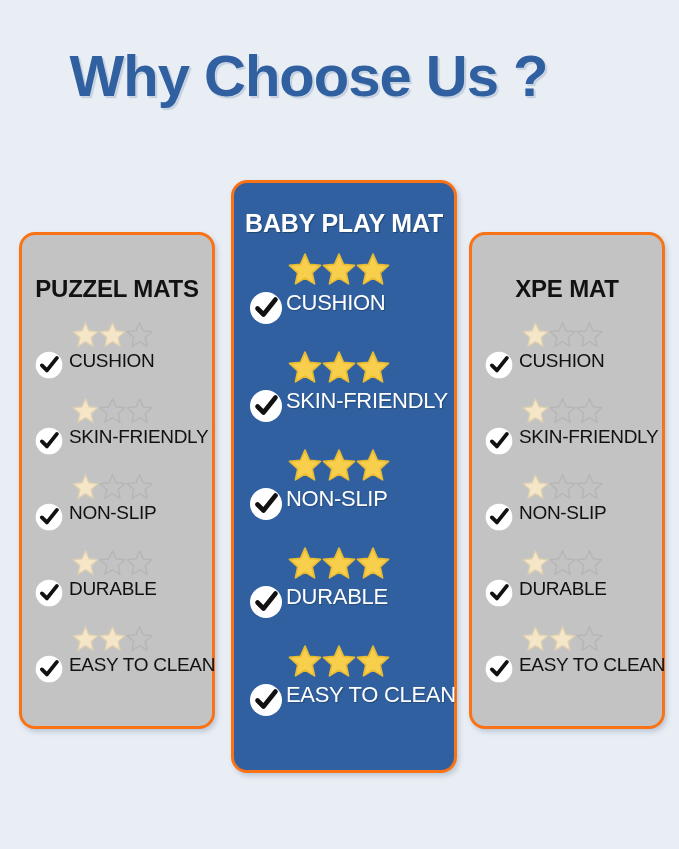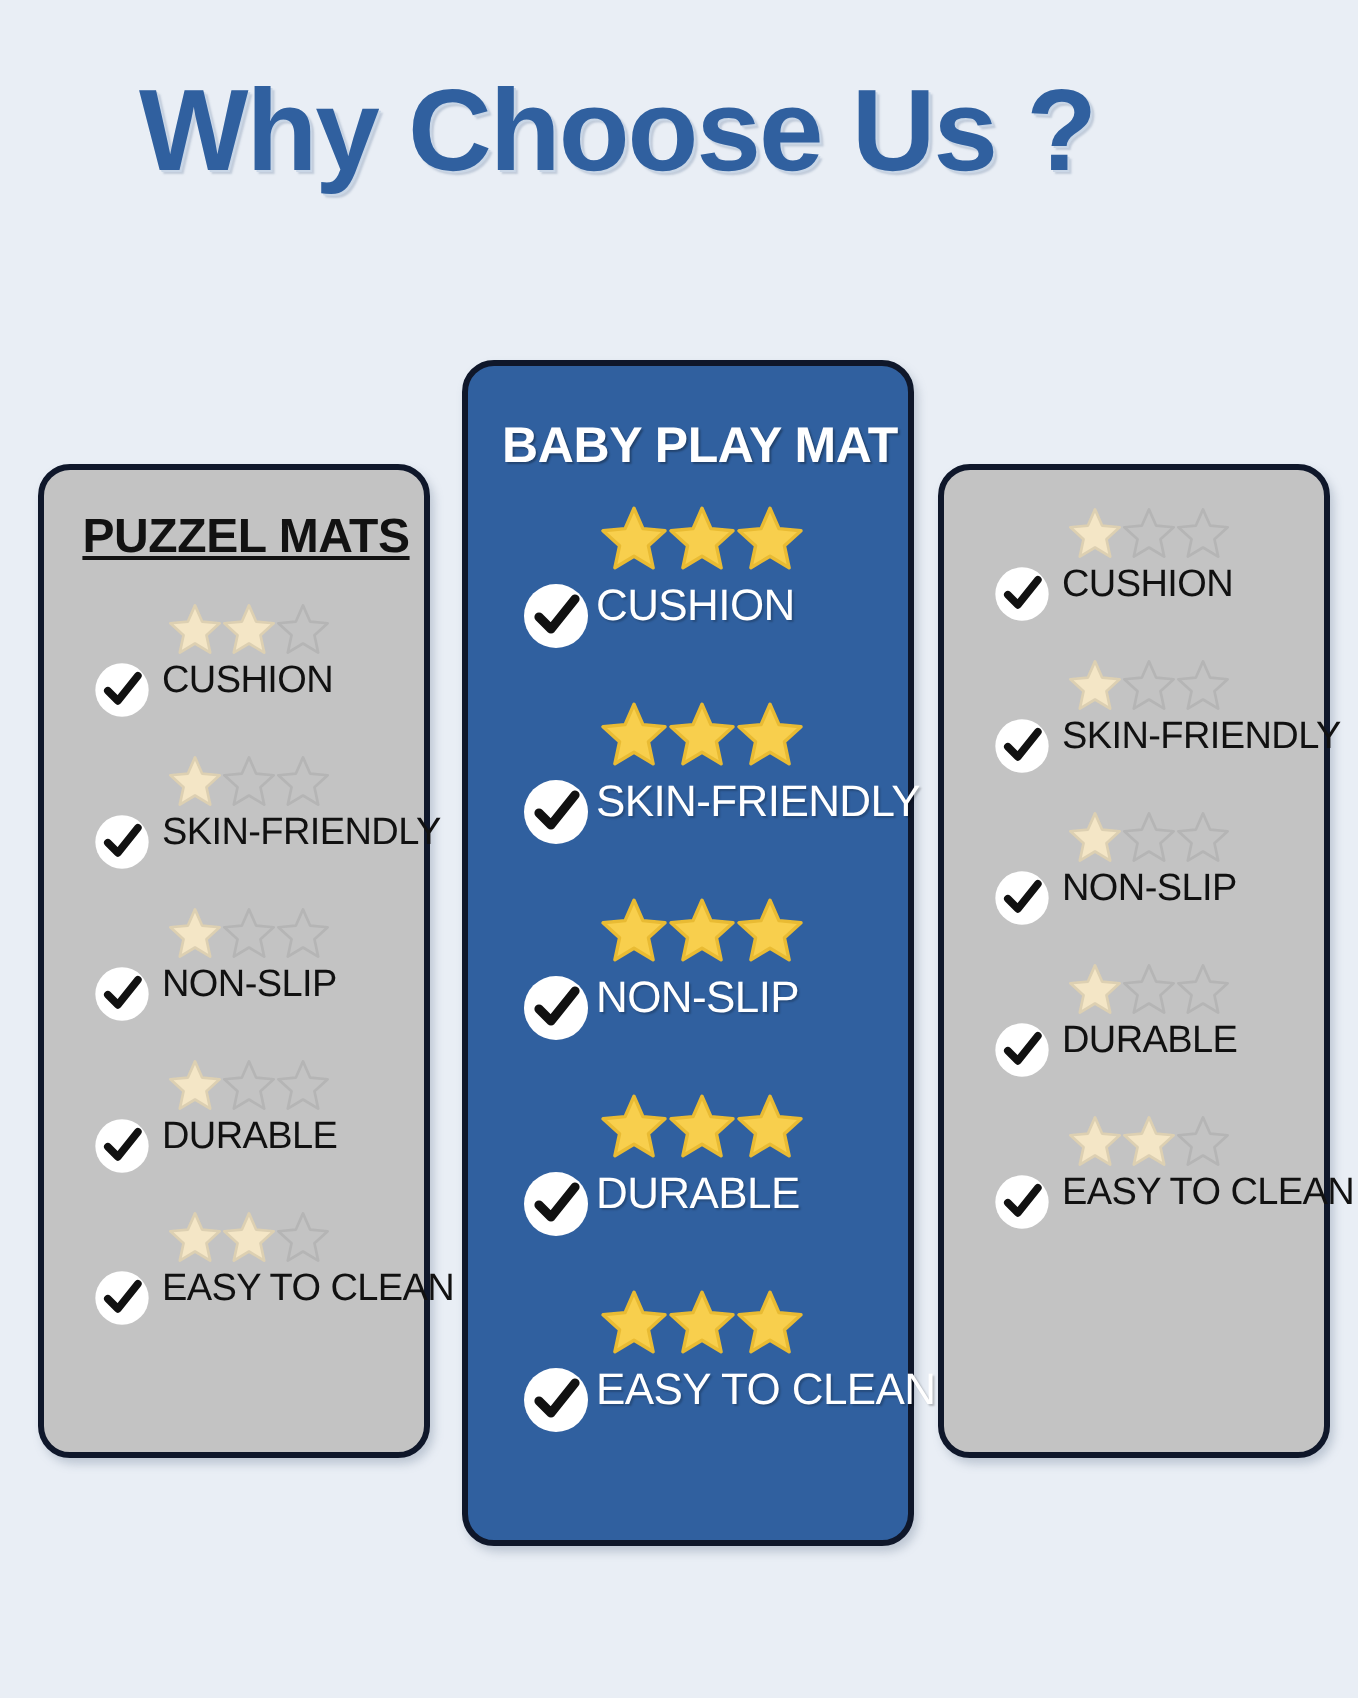--- a/index.html
+++ b/index.html
@@ -10,21 +10,21 @@
     width: 679px;
     height: 849px;
     background: #e9eef5;
     font-family: "Liberation Sans", sans-serif;
     overflow: hidden;
     position: relative;
   }
 
   #page-title {
     position: absolute;
-    top: 32px;
+    top: 42px;
     left: 0;
     width: 617px;
     text-align: center;
     font-size: 58px;
     font-weight: bold;
     color: #30609f;
     letter-spacing: -1px;
     text-shadow: 1px 1px 0 #c9d6e6, 2px 2px 1px rgba(120,140,170,.35);
     white-space: nowrap;
   }
@@ -33,23 +33,22 @@
     position: absolute;
     top: 0; left: 0;
     width: 679px;
     height: 849px;
   }
 
   .card {
     position: absolute;
     box-sizing: border-box;
     border-radius: 16px;
-    border: 3px solid #0f172a;
+    border: 3px solid #f97316;
     box-shadow: 2px 3px 5px rgba(110,125,150,.35);
-    padding-left: 12px;
   }
 
   .card-side {
     background: #c3c3c3;
     width: 196px;
     height: 497px;
     top: 232px;
   }
   .card-left  { left: 19px; }
   .card-right { left: 469px; }
@@ -63,21 +62,21 @@
   }
 
   .card-title {
     text-align: center;
     font-size: 24px;
     font-weight: bold;
     color: #121212;
     letter-spacing: -0.2px;
     white-space: nowrap;
   }
-  .card-side .card-title { margin-top: 20px; text-decoration: underline; }
+  .card-side .card-title { margin-top: 40px; }
   .card-center .card-title {
     margin-top: 26px;
     color: #ffffff;
     font-size: 25px;
     text-shadow: 1px 1px 1px rgba(0,0,0,.30);
   }
 
   .features {
     margin: 0;
     padding: 0;
@@ -308,20 +307,21 @@
             <span class="check-badge"><svg viewBox="0 0 36 36" width="100%" height="100%">
                 <circle cx="18" cy="18" r="16" fill="#ffffff"></circle>
                 <path d="M9.5 18.5 L15.5 24.5 L27.5 9.5" fill="none" stroke="#111111" stroke-width="4.6" stroke-linecap="round" stroke-linejoin="round"></path>
               </svg></span>
             <span class="feature-label">EASY TO CLEAN</span>
           </div>
         </li>
       </ul>
     </div>
   <div class="card card-side card-right">
+      <div class="card-title">XPE MAT</div>
       <ul class="features">
         <li class="feature-row">
           <div class="stars"><span class="star"><svg viewBox="0 0 32 32" width="100%" height="100%">
                 <polygon points="16,2 20.2,11.6 30.6,12.6 22.8,19.7 25,30 16,24.6 7,30 9.2,19.7 1.4,12.6 11.8,11.6" fill="#f4e6c6" stroke="#ddd0b2" stroke-width="1.6" stroke-linejoin="round"></polygon>
               </svg></span><span class="star"><svg viewBox="0 0 32 32" width="100%" height="100%">
                 <polygon points="16,2 20.2,11.6 30.6,12.6 22.8,19.7 25,30 16,24.6 7,30 9.2,19.7 1.4,12.6 11.8,11.6" fill="none" stroke="#b5b5b5" stroke-width="1.6" stroke-linejoin="round"></polygon>
               </svg></span><span class="star"><svg viewBox="0 0 32 32" width="100%" height="100%">
                 <polygon points="16,2 20.2,11.6 30.6,12.6 22.8,19.7 25,30 16,24.6 7,30 9.2,19.7 1.4,12.6 11.8,11.6" fill="none" stroke="#b5b5b5" stroke-width="1.6" stroke-linejoin="round"></polygon>
               </svg></span></div>
           <div class="feature-line">

